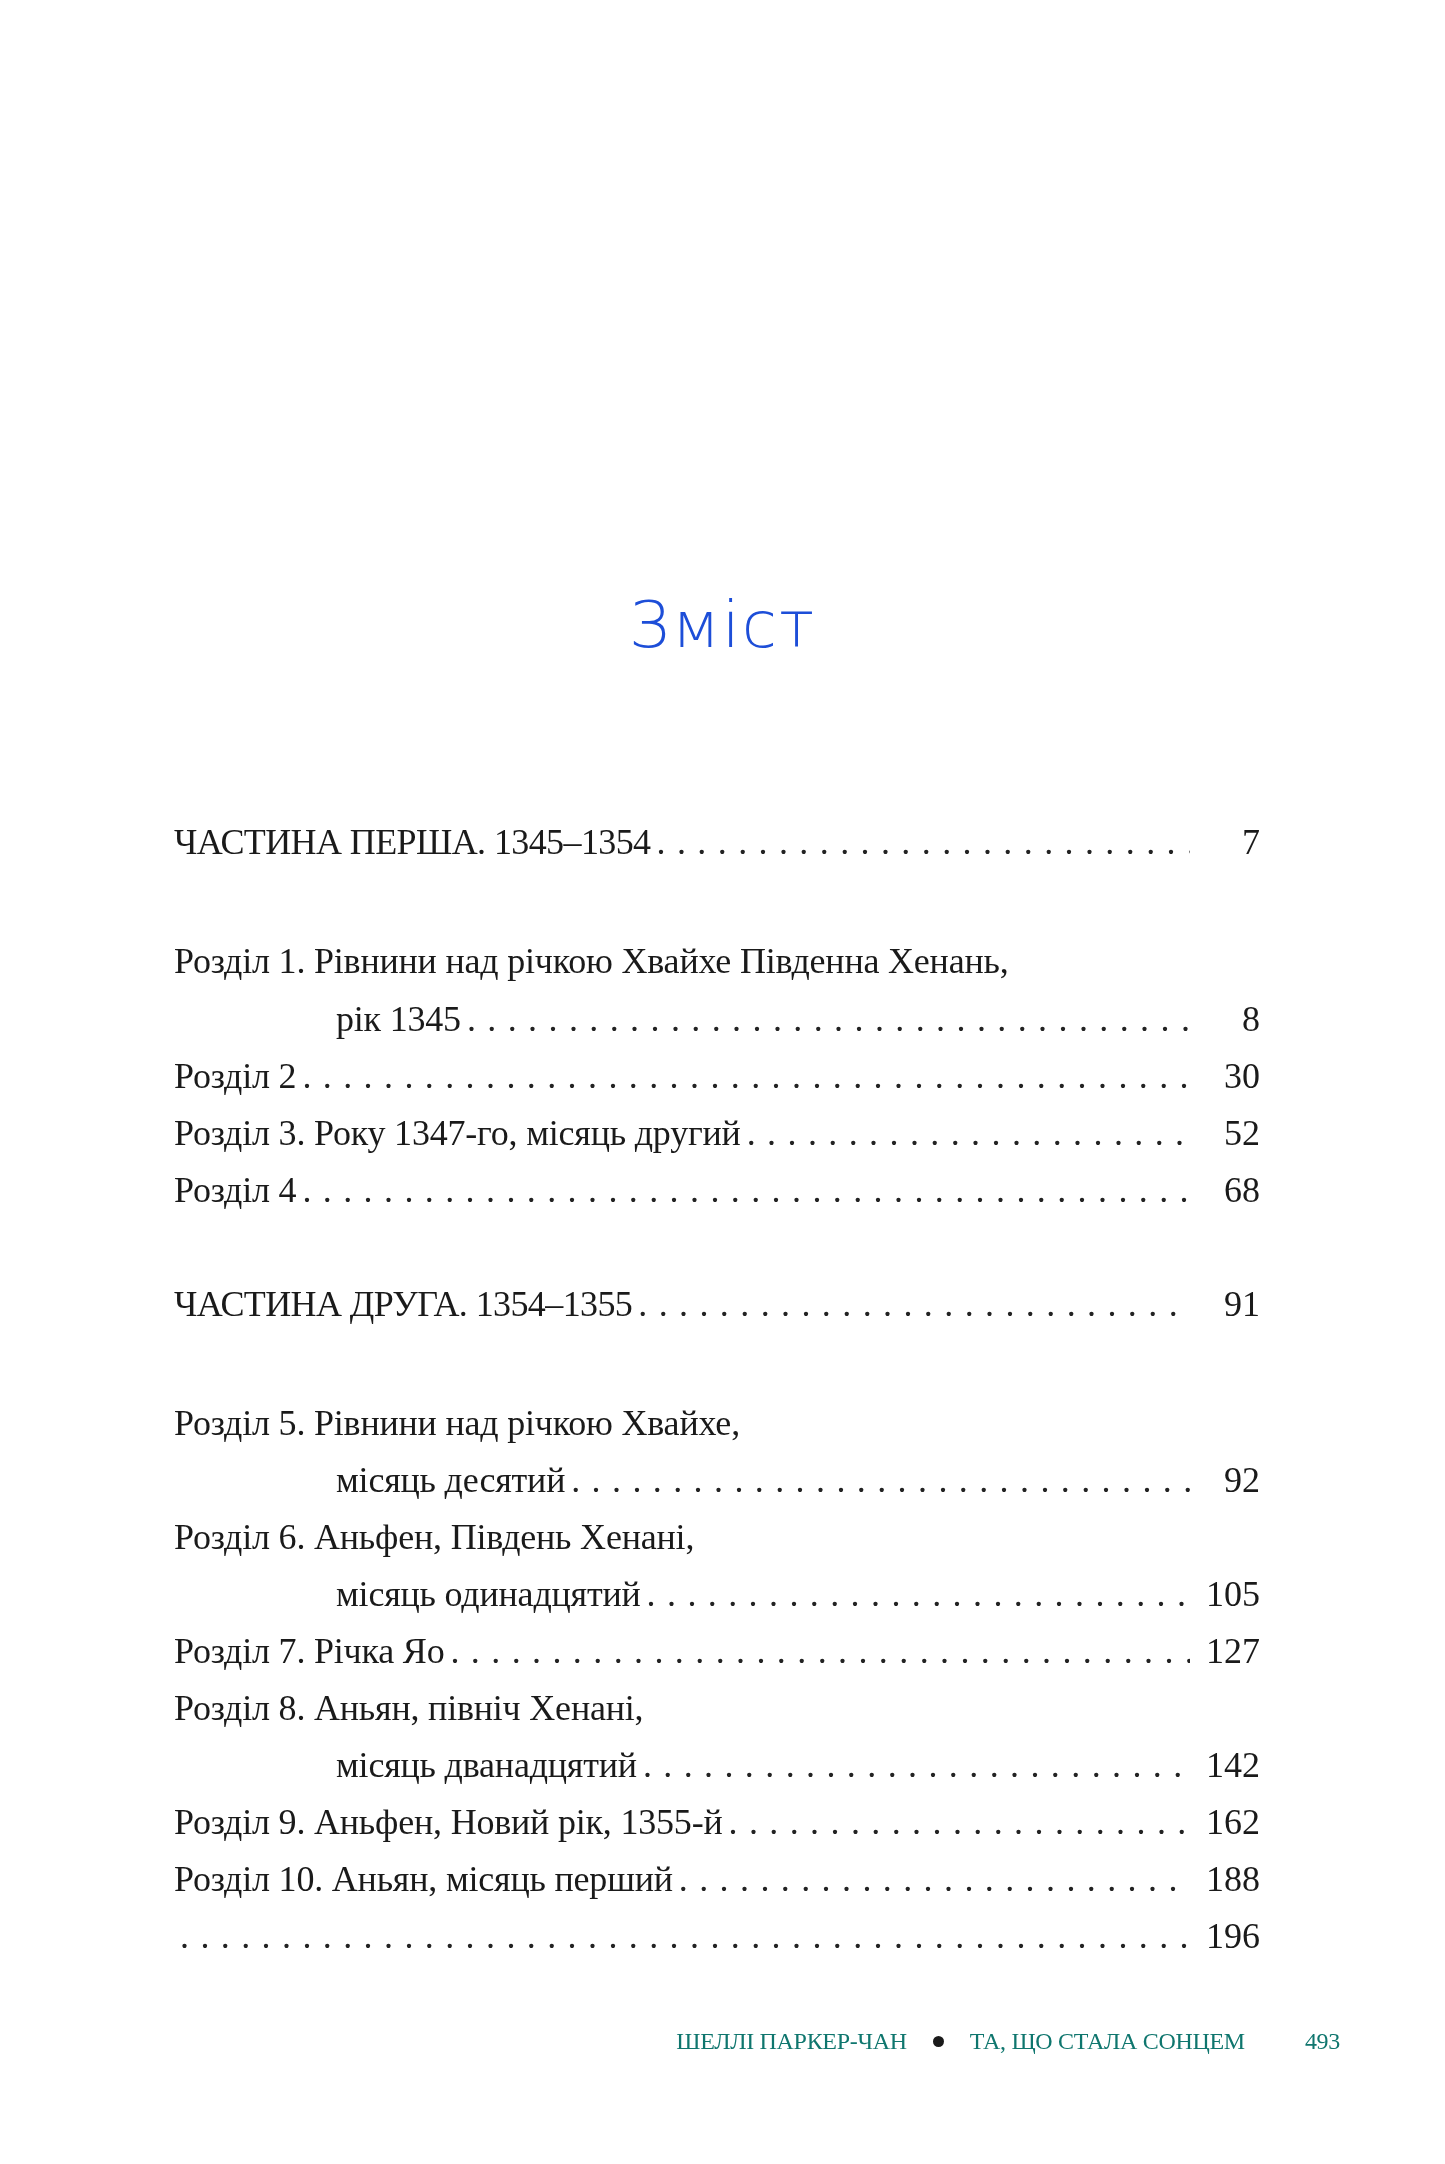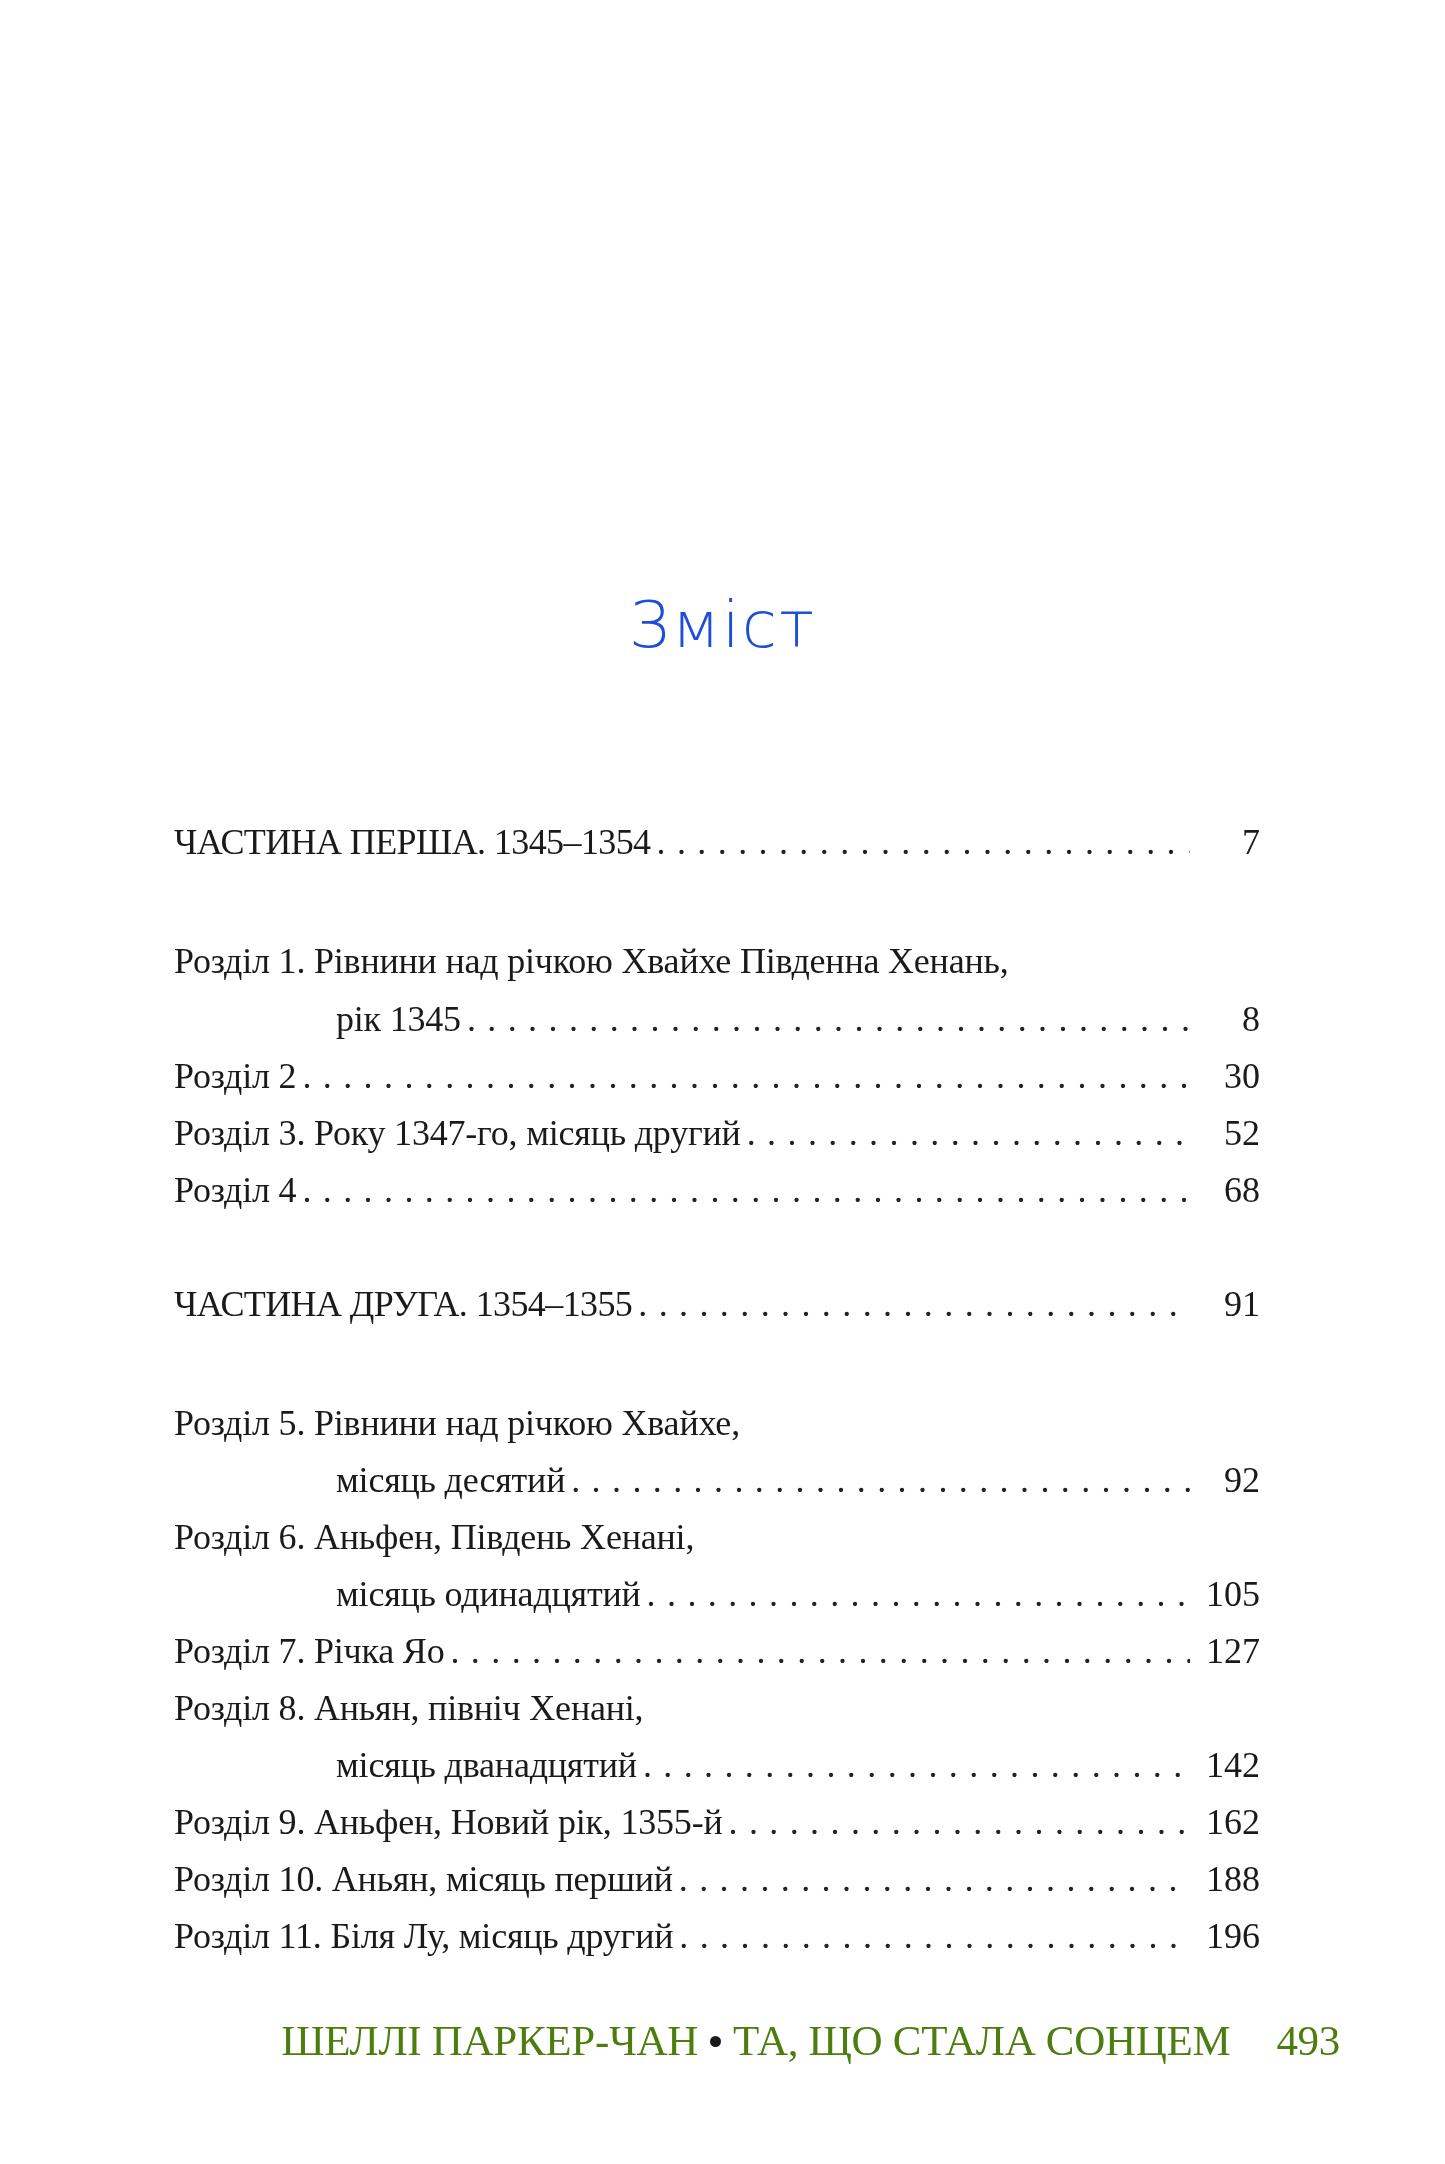--- a/index.html
+++ b/index.html
@@ -73,27 +73,27 @@
     .toc-line.no-leader .leader {
       visibility: hidden;
     }
     .part .text {
       letter-spacing: -0.6px;
     }
     .footer {
       position: absolute;
       top: 2018px;
       right: 105px;
-      font-size: 43px;
+      font-size: 24px;
       line-height: 46px;
       display: flex;
       align-items: center;
-      gap: 10px;
+      gap: 24px;
       letter-spacing: -0.3px;
-      color: #4d7c0f;
+      color: #0f766e;
     }
     .footer .bullet {
       display: inline-block;
       width: 11px;
       height: 11px;
       border-radius: 50%;
       background: #1a1a1a;
       margin: 0 2px;
     }
     .footer .folio {
@@ -197,21 +197,20 @@
     <span class="page">162</span>
   </div>
 
   <div class="toc-line" style="top:1854px">
     <span class="text">Розділ 10. Аньян, місяць перший</span>
     <span class="leader"></span>
     <span class="page">188</span>
   </div>
 
   <div class="toc-line" style="top:1911px">
-    <span class="text">Розділ 11. Біля Лу, місяць другий</span>
     <span class="leader"></span>
     <span class="page">196</span>
   </div>
 
 </div>
 
 <div class="footer">
   <span>ШЕЛЛІ ПАРКЕР-ЧАН</span>
   <span class="bullet"></span>
   <span>ТА, ЩО СТАЛА СОНЦЕМ</span>

